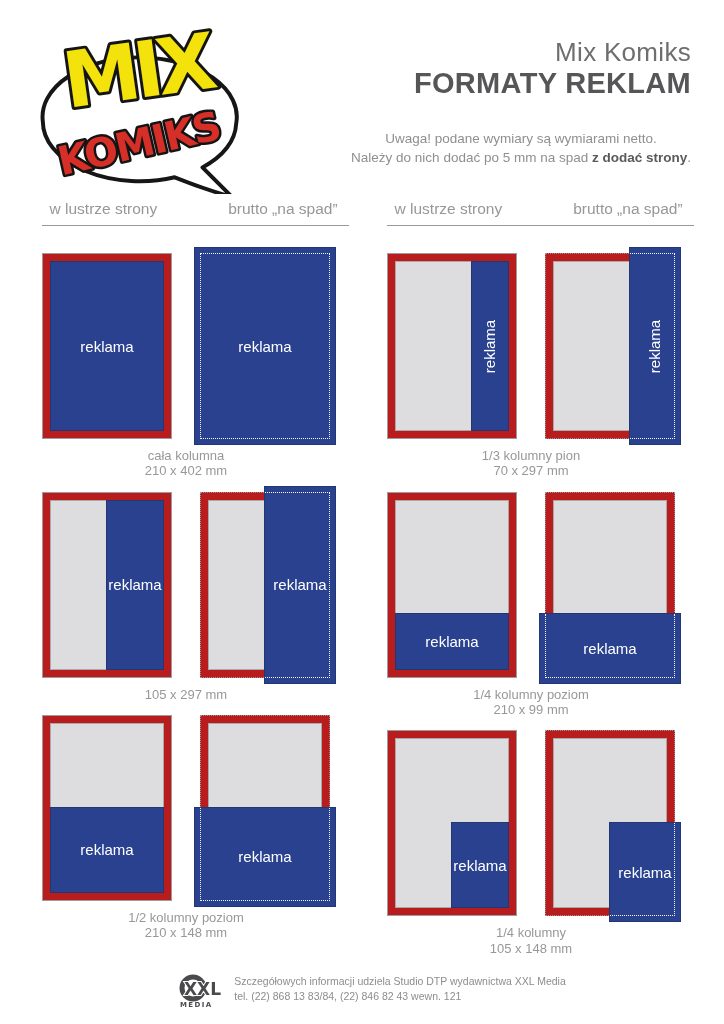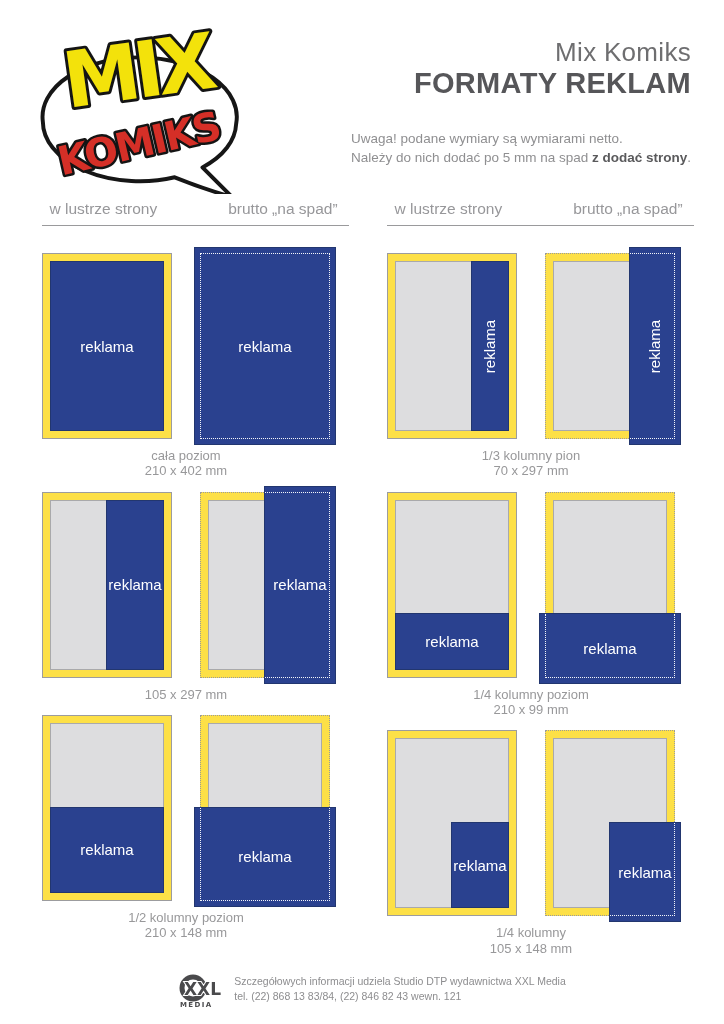--- a/index.html
+++ b/index.html
@@ -7,35 +7,35 @@
     width:724px; height:1024px; background:#ffffff; overflow:hidden;
     font-family:"Liberation Sans", sans-serif; position:relative;
     -webkit-font-smoothing:antialiased;
   }
   
   .top { position:relative; height:200px; }
   .logo { position:absolute; left:26px; top:2px; }
   .brand { position:absolute; top:38px; right:33px; text-align:right; }
   .brand-title { font-size:26px; color:#6e6e70; letter-spacing:.3px; line-height:1.1; }
   .brand-sub { font-size:29px; font-weight:bold; color:#565659; letter-spacing:.3px; line-height:1.12; }
-  .note { position:absolute; top:129px; right:33px; text-align:left;
+  .note { position:absolute; top:129px; right:33px; text-align:center;
           font-size:13.5px; color:#8f8f91; line-height:1.42; }
   .note b { color:#5a5a5c; }
   
   .columns { display:flex; padding-left:42px; padding-right:30px; gap:38px; }
   .col { width:307px; }
   .col-head { display:flex;gap:24px; }
   .col-head span { display:inline-block; width:130px; text-align:center;
                    font-size:15.5px; color:#97979a; }
   .col-head span + span { margin-left:28px; width:140px; }
   hr.rule { border:0; border-top:1px solid #9a9a9c; margin:7px 0 0 0; }
   .cell { margin-top:27px; }
   .cell + .cell { margin-top:13px; }
   .pair { display:flex; position:relative; }
-  .page { width:130px; height:186px; position:relative; background:#fde047; box-sizing:border-box;padding-left:12px; }
+  .page { width:130px; height:186px; position:relative; background:#b91c1c; box-sizing:border-box;padding-left:12px; }
   .page.mirror { border:1px solid #9c9c9e; }
   .page.brutto { border:1px dotted #9a9a9c; margin-left:28px; }
   .content { position:absolute; inset:7px; background:#dddddf; border:1px solid #a9a9ab; box-sizing:border-box; }
   .ad { position:absolute; background:#2a418f; border:1px solid #22366f;
         display:flex; align-items:center; justify-content:center; box-sizing:border-box; }
   .ad .lbl { color:#ffffff; font-size:15px; white-space:nowrap; }
   .vert .lbl { transform:rotate(-90deg); }
   
   .m-full { inset:7px; }
   .m-v3  { top:7px; right:7px; bottom:7px; width:38px; }
@@ -106,21 +106,21 @@
         </div>
         <div class="page brutto">
           <div class="content"></div>
           <div class="ad b-full">
             <span class="lbl">reklama</span>
             <div class="trim"></div>
           </div>
         </div>
       </div>
       <div class="caption">
-        <div>cała poziom</div>
+        <div>cała kolumna</div>
         <div>210 x 402 mm</div>
       </div>
     </div>
 
     <div class="cell">
       <div class="pair">
         <div class="page mirror">
           <div class="content"></div>
           <div class="ad m-v2">
             <span class="lbl">reklama</span>

